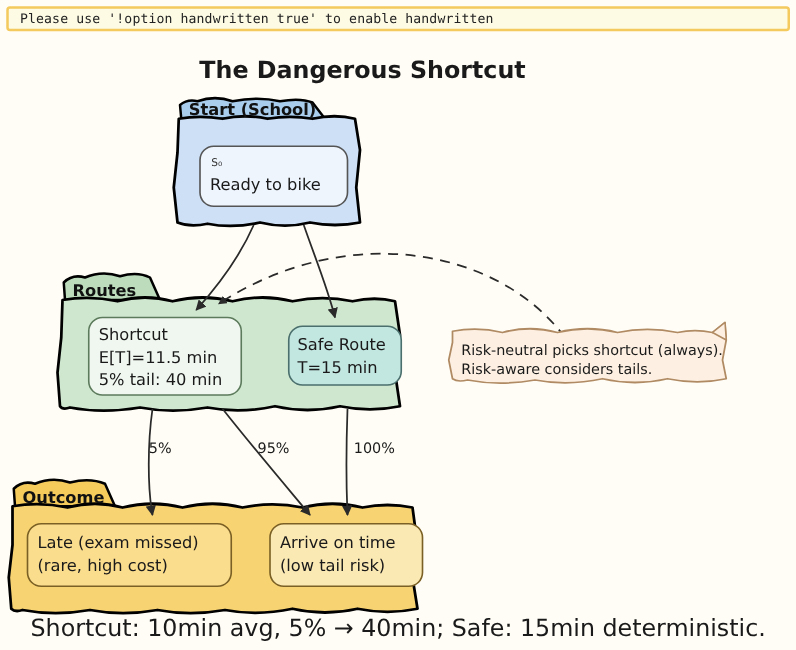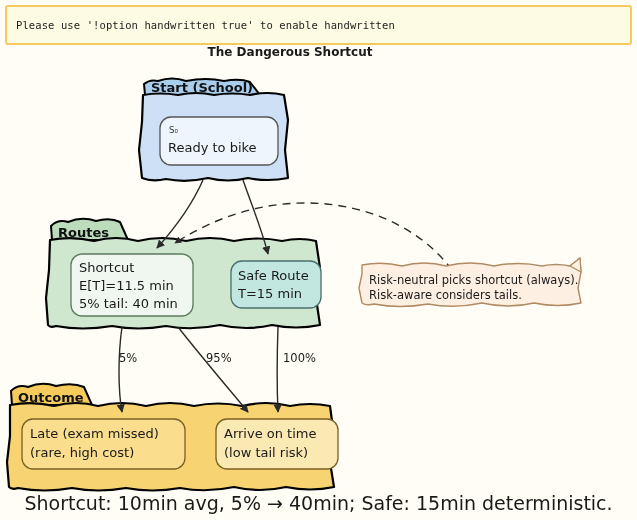--- a/index.html
+++ b/index.html
@@ -14,21 +14,21 @@
     overflow: hidden;
     position: relative;
   }
 
   
   #warning-banner {
     position: absolute;
     left: 5px;
     top: 5px;
     width: 627px;
-    height: 40px;
+    height: 20px;
     box-sizing: border-box;
     background: #fdfbe4;
     border: 2px solid #f4c95d;
     border-radius: 3px;
     display: flex;
     align-items: center;
     padding-left: 9px;
   }
   #warning-banner .wtext {
     font-family: "DejaVu Sans Mono", monospace;
@@ -38,21 +38,21 @@
     white-space: nowrap;
   }
 
   
   #diagram-title {
     position: absolute;
     left: 0;
     top: 45px;
     width: 580px;
     text-align: center;
-    font-size: 12px;
+    font-size: 19px;
     font-weight: bold;
     color: #1a1a1a;
   }
 
   
   #diagram-caption {
     position: absolute;
     left: 0;
     top: 492px;
     width: 637px;

